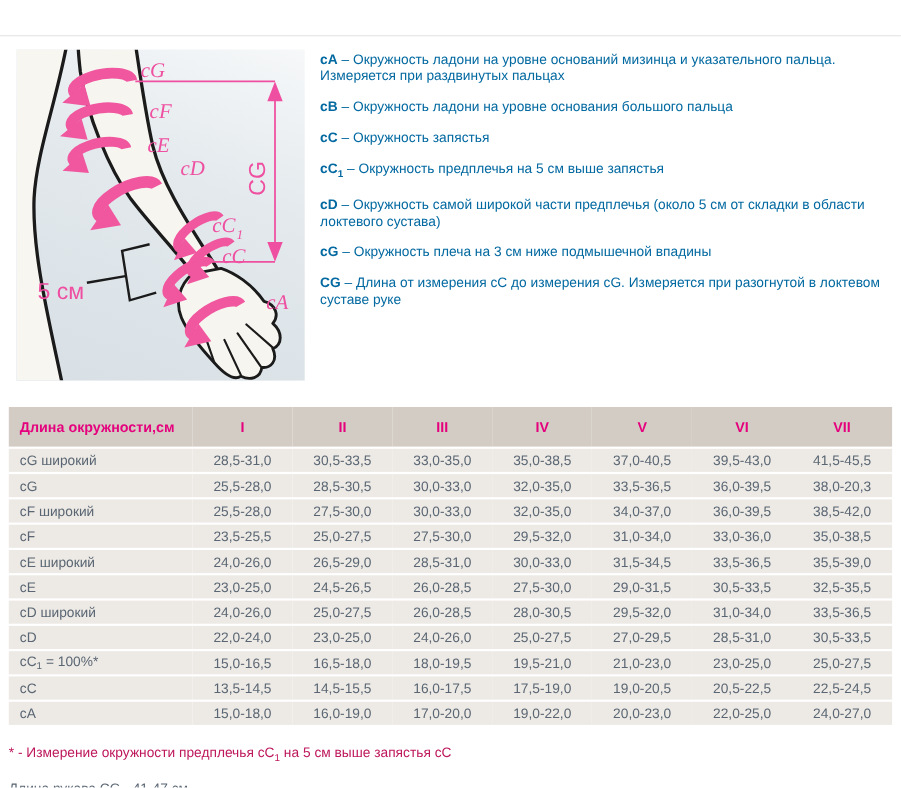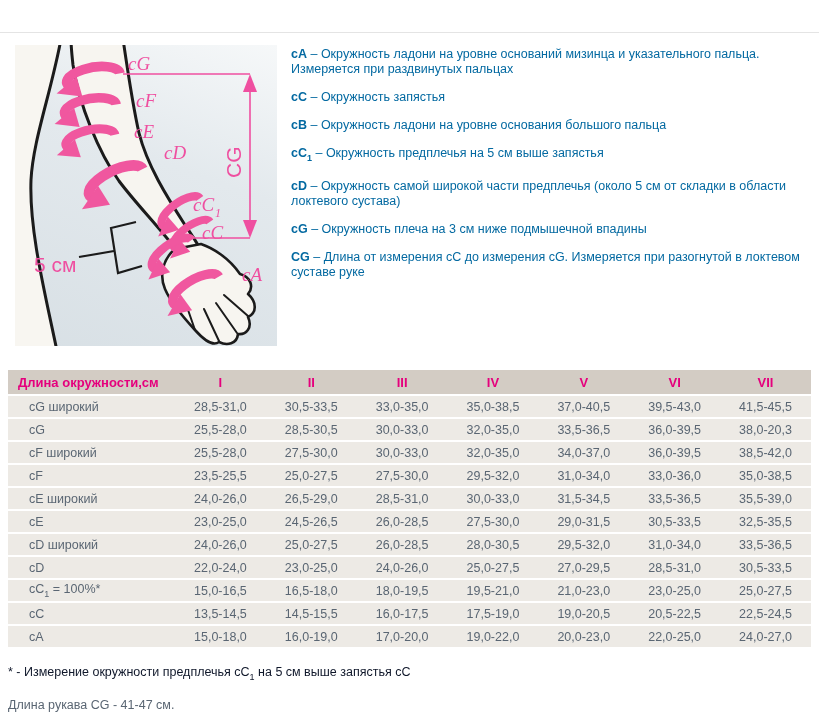--- a/index.html
+++ b/index.html
@@ -47,37 +47,37 @@
     margin: 22px 8px 0 8px;
     border-collapse: separate;
     border-spacing: 0 2px;
     table-layout: fixed;
   }
   table.size-table th {
     background: #d3ccc4;
     color: #e5007d;
     font-size: 13px;
     font-weight: bold;
-    height: 24px;
+    height: 36px;
     text-align: center;
     vertical-align: middle;
   }
   table.size-table th.row-head { text-align: left; padding-left: 10px; width: 167px; }
   table.size-table td {
     background: #edeae5;
     font-size: 12.5px;
     color: #5a6673;
     height: 21px;
     text-align: center;
     vertical-align: middle;
   }
-  table.size-table td.row-label { text-align: left; padding-left: 21px; }
+  table.size-table td.row-label { text-align: left; padding-left: 10px; }
 
   .footnotes { padding: 0 8px; }
-  .footnote-1 { margin-top: 16px; font-size: 12.5px; color: #0f172a; }
+  .footnote-1 { margin-top: 16px; font-size: 12.5px; color: #be185d; }
   .footnote-2 { margin-top: 16px; font-size: 12.5px; color: #5a6673; }
 
   
   text.band-label {
     font-family: "Liberation Serif", "DejaVu Serif", serif;
     font-style: italic;
     font-size: 19px;
     fill: #ef4fa0;
   }
   text.band-sub { font-family: "Liberation Serif", serif; font-style: italic; font-size: 12px; fill: #ef4fa0; }
@@ -146,22 +146,22 @@
       <g stroke="#1b1b1b" stroke-width="2.2" fill="none">
         <path d="M 121,177 L 96,183 L 103,228 L 127,221"></path>
         <path d="M 64,212 L 99,206"></path>
       </g>
       <text class="dim-label" x="19" y="227">5 см</text>
     </svg>
   </div>
 
   <div class="measure-col">
       <p class="measure-item"><b>cA</b> – Окружность ладони на уровне оснований мизинца и указательного пальца. Измеряется при раздвинутых пальцах</p>
+      <p class="measure-item"><b>cB</b> – Окружность ладони на уровне основания большого пальца</p>
       <p class="measure-item"><b>cC</b> – Окружность запястья</p>
-      <p class="measure-item"><b>cB</b> – Окружность ладони на уровне основания большого пальца</p>
       <p class="measure-item"><b>cC<sub>1</sub></b> – Окружность предплечья на 5 см выше запястья</p>
       <p class="measure-item"><b>cD</b> – Окружность самой широкой части предплечья (около 5 см от складки в области локтевого сустава)</p>
       <p class="measure-item"><b>cG</b> – Окружность плеча на 3 см ниже подмышечной впадины</p>
       <p class="measure-item"><b>CG</b> – Длина от измерения cC до измерения cG. Измеряется при разогнутой в локтевом суставе руке</p>
     </div>
 </div>
 
 <table class="size-table">
   <thead>
     <tr>

